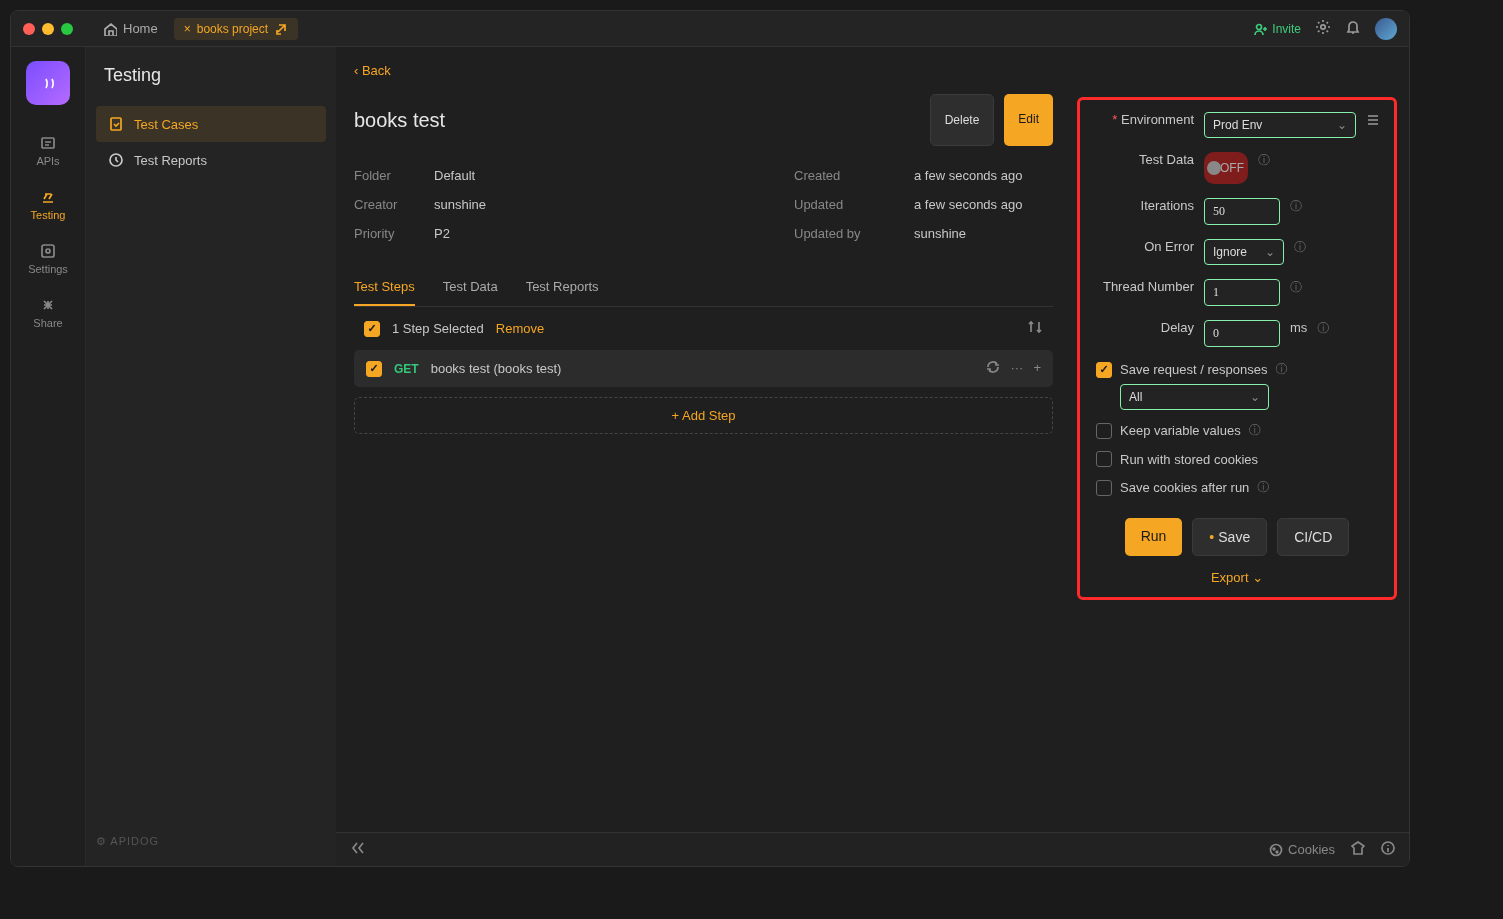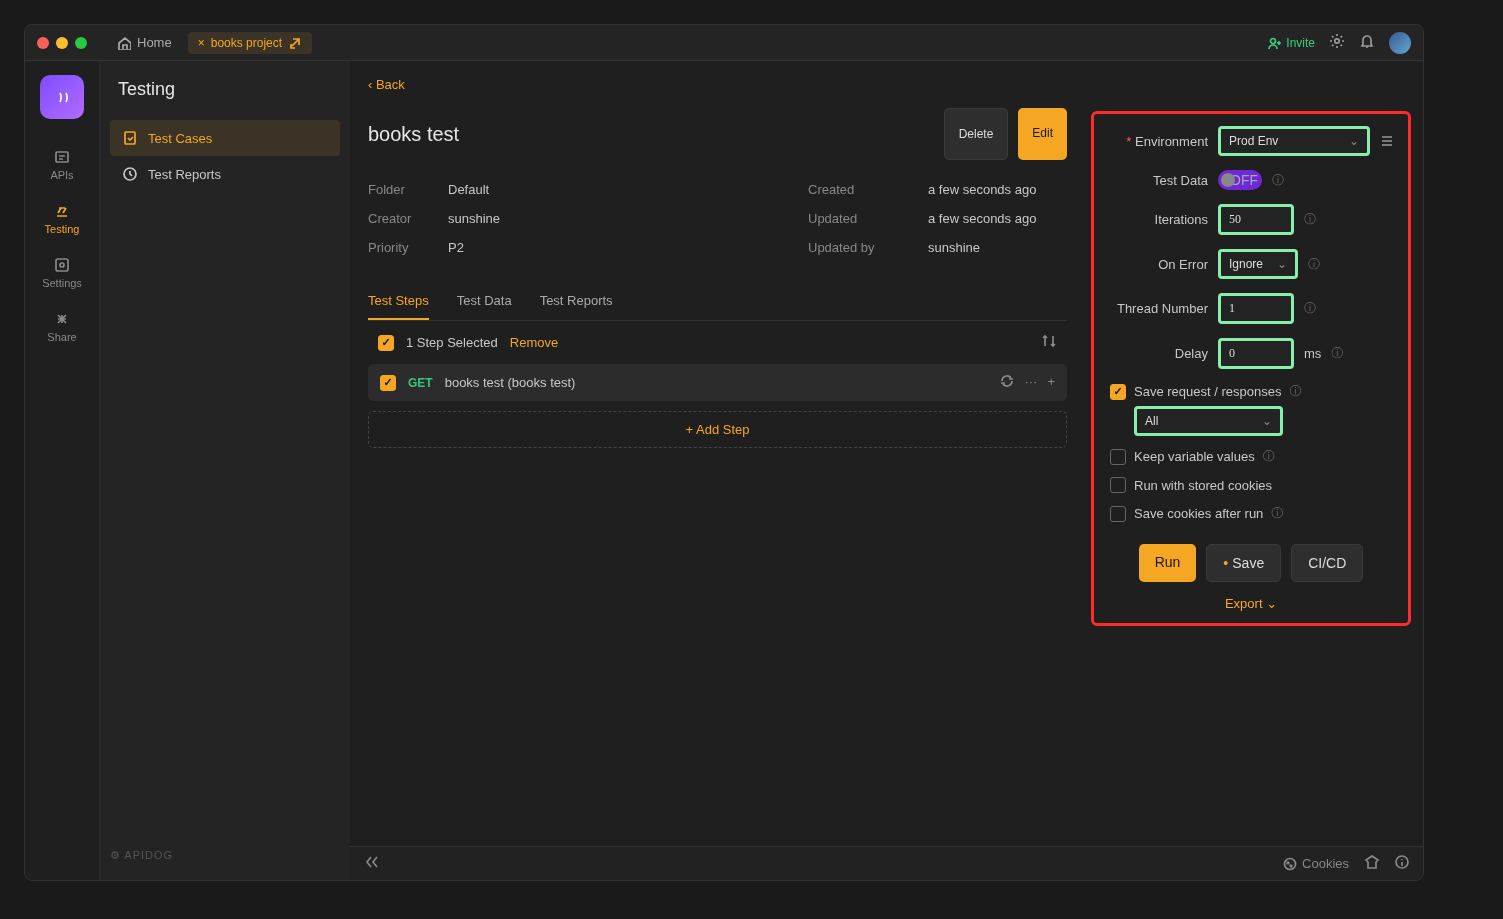--- a/index.html
+++ b/index.html
@@ -11,21 +11,21 @@
   height: 919px;
   overflow: hidden;
   font-size: 13px;
 }
 .app-window {
   width: 1400px;
   height: 857px;
   background: #1f1f1f;
   border-radius: 8px;
   overflow: hidden;
-  margin: 24px;
+  margin: 10px;
   display: flex;
   flex-direction: column;
   border: 1px solid #333;
 }
 .title-bar {
   height: 36px;
   background: #242424;
   display: flex;
   align-items: center;
   padding: 0 12px;
@@ -156,34 +156,34 @@
   width: 320px;
   border:3px solid #ff2a2a;
   border-radius:6px;
   margin: 50px 12px 12px 6px;
   padding: 12px 14px;
   display:flex;
   flex-direction:column;
   gap:14px;
   height: fit-content;
 }
-.run-row { display:flex; align-items:center; gap:10px;}
+.run-row { display:flex; align-items:flex-start; gap:10px;}
 .run-label { width:100px; text-align:right; color:#c8c8c8; font-size:13px;}
 .run-label.req::before { content:"* "; color:#ff5a5a;}
 .select, .input {
-  background:#232323; border:3px solid #86efac; border-radius:4px;
+  background:#232323; border:1px solid #86efac; border-radius:4px;
   padding:5px 8px; color:#ddd; font-size:12px;
 }
 .select { display:flex; align-items:center; justify-content:space-between; flex:1;}
 .select .caret { color:#888; }
 .input { width:76px;font-family:Liberation Serif, serif;}
 .toggle {
-  width:44px; height:20px; border-radius:10px; background:#6d28d9;
+  width:44px; height:32px; border-radius:10px; background:#7f1d1d;
   position:relative; display:flex; align-items:center; justify-content:flex-end;
-  padding:0 4px; font-size:14px; color:#aaa; cursor:pointer;
+  padding:0 4px; font-size:12px; color:#aaa; cursor:pointer;
 }
 .toggle .knob {
   width:14px; height:14px; border-radius:50%; background:#888;
   position:absolute; left:3px;
 }
 .help-icon { color:#666; cursor:pointer; font-size:12px;}
 .check-row { display:flex; align-items:center; gap:8px; padding-left:0px;}
 .sub-select { margin-top:6px; font-size:12px;}
 .run-buttons { display:flex; gap:10px; justify-content:center; margin-top:8px;}
 .run-buttons .btn { padding:10px 16px; font-size:14px;}

